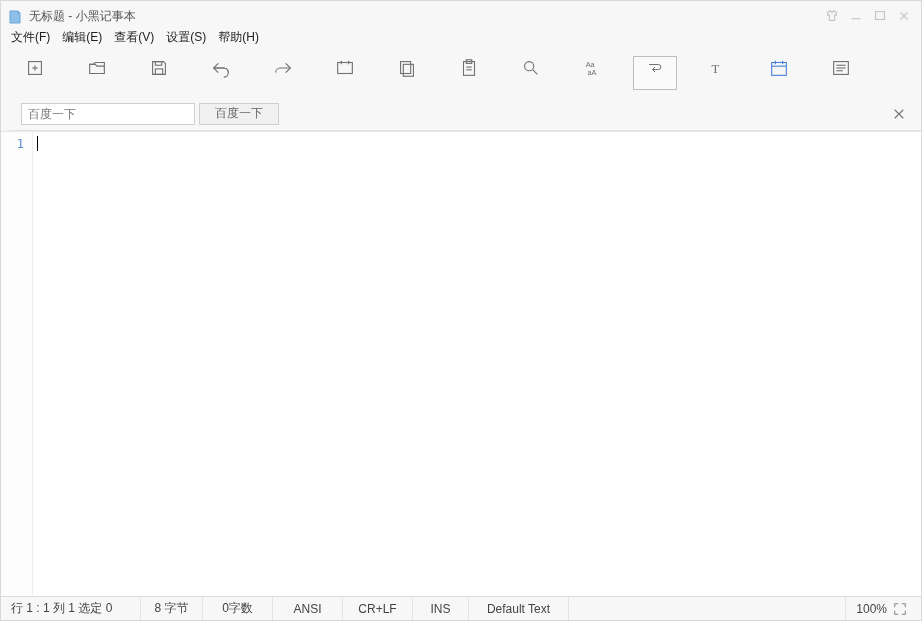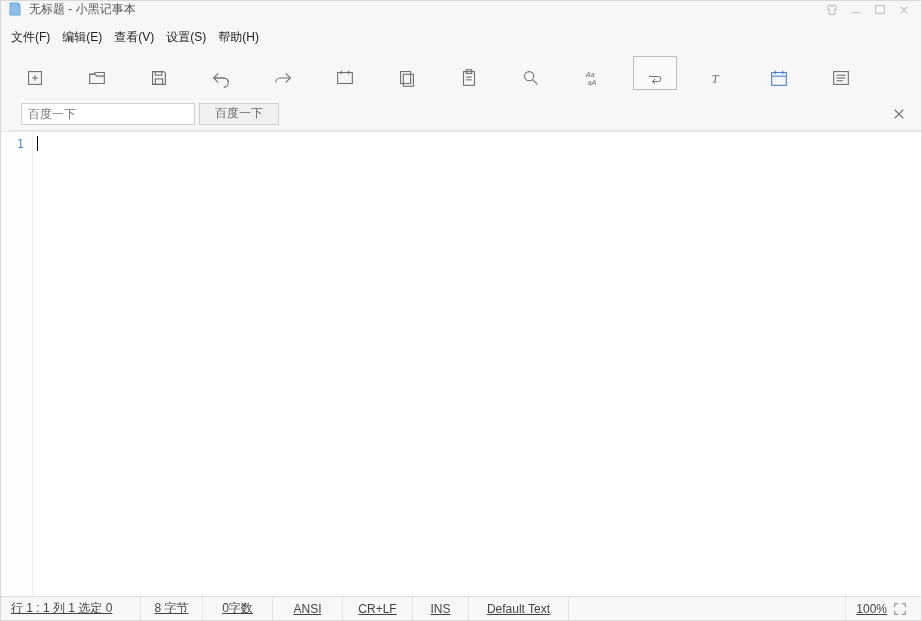--- a/index.html
+++ b/index.html
@@ -1,50 +1,50 @@
 <!DOCTYPE html>
 <html><head>
 <meta charset="utf-8">
 <style>
   * { box-sizing: border-box; margin: 0; padding: 0; }
   html, body { width: 922px; height: 621px; font-family: "Microsoft YaHei", "SimSun", Arial, sans-serif; font-size: 12px; color: #333; background: #f3f3f3; overflow: hidden; }
   .window { width: 100%; height: 100%; display: flex; flex-direction: column; background: #f7f7f7; border: 1px solid #d9d9d9; }
   
-  .titlebar { height: 24px; display: flex; align-items: flex-start; padding: 0 6px; }
+  .titlebar { height: 24px; display: flex; align-items: flex-end; padding: 0 6px; }
   .titlebar .appicon { width: 16px; height: 16px; margin-right: 6px; display: flex; align-items: center; justify-content: center; }
   .titlebar .title { flex: 0 0 auto; color: #555; }
   .titlebar .spacer { flex: 1; }
   .winbtn { width: 22px; height: 18px; margin-left: 2px; display: flex; align-items: center; justify-content: center; color: #bdbdbd; }
   .winbtn svg { stroke: #c4c4c4; fill: none; stroke-width: 1.3; }
   
   .menubar { height: 24px; display: flex; align-items: center; padding: 0 10px; gap: 12px; color: #222; }
   .menubar .menuitem { cursor: default; }
   
   .toolbar { height: 48px; display: flex; align-items: center; padding: 0 12px; gap: 18px; }
-  .toolbtn { width: 44px; height: 34px; display: flex; align-items: flex-end; justify-content: center; border: 1px solid transparent; color: #404040; font-style: italic; }
+  .toolbtn { width: 44px; height: 34px; display: flex; align-items: flex-start; justify-content: center; border: 1px solid transparent; color: #404040; }
   .toolbtn.active { border: 1px solid #bdbdbd; background: #fafafa; }
   .toolbtn svg { stroke: #707070; fill: none; stroke-width: 1.2; }
   .toolbtn.blue svg { stroke: #4a7fd6; }
   
   .searchrow { height: 34px; display: flex; align-items: center; padding: 0 12px; border-bottom: 1px solid #e3e3e3; margin-left: 8px; }
   .searchrow input { width: 174px; height: 22px; border: 1px solid #cfcfcf; padding: 0 6px; font-size: 12px; color: #888; background: #fff; outline: none; }
   .searchrow .gobtn { height: 22px; width: 80px; margin-left: 4px; border: 1px solid #cfcfcf; background: #f0f0f0; color: #666; display: flex; align-items: center; justify-content: center; cursor: default; }
   .searchrow .spacer { flex: 1; }
   .closex { width: 20px; height: 20px; display: flex; align-items: center; justify-content: center; color: #777; }
   .closex svg { stroke: #777; stroke-width: 1.4; fill: none; }
   
   .editor { flex: 1; display: flex; background: #fff; border-top: 1px solid #e8e8e8; }
   .gutter { width: 32px; background: #fdfdfd; border-right: 1px solid #eee; padding-top: 4px; text-align: right; color: #5a8cd6; font-family: Consolas, monospace; font-size: 12px; }
   .gutter .ln { padding-right: 8px; height: 16px; line-height: 16px; }
   .textarea { flex: 1; position: relative; padding-top: 4px; padding-left: 4px; font-family: Consolas, monospace; font-size: 12px; }
   .caret { width: 1px; height: 15px; background: #000; animation: blink 1s step-end infinite; }
   @keyframes blink { 50% { opacity: 0; } }
   
   .statusbar { height: 24px; border-top: 1px solid #dcdcdc; display: flex; align-items: stretch; font-size: 12px; color: #444; background: #f7f7f7; }
-  .statitem { border-right: 1px solid #e3e3e3; display: flex; align-items: center; justify-content: center; padding: 0 10px; white-space: nowrap; text-decoration: underline; }
+  .statitem { border-right: 1px solid #e3e3e3; display: flex; align-items: center; justify-content: center; padding: 0 10px; white-space: nowrap; }
   .statitem.noborder { border-right: none; }
   .statusbar .spacer { flex: 1; border-right: 1px solid #e3e3e3; }
   .expandicon { width: 18px; height: 18px; display: flex; align-items: center; justify-content: center; margin-left: 4px; }
   .expandicon svg { stroke: #888; fill: none; stroke-width: 1.2; }
 </style>
 </head>
 <body>
 
 <div class="window">
 

